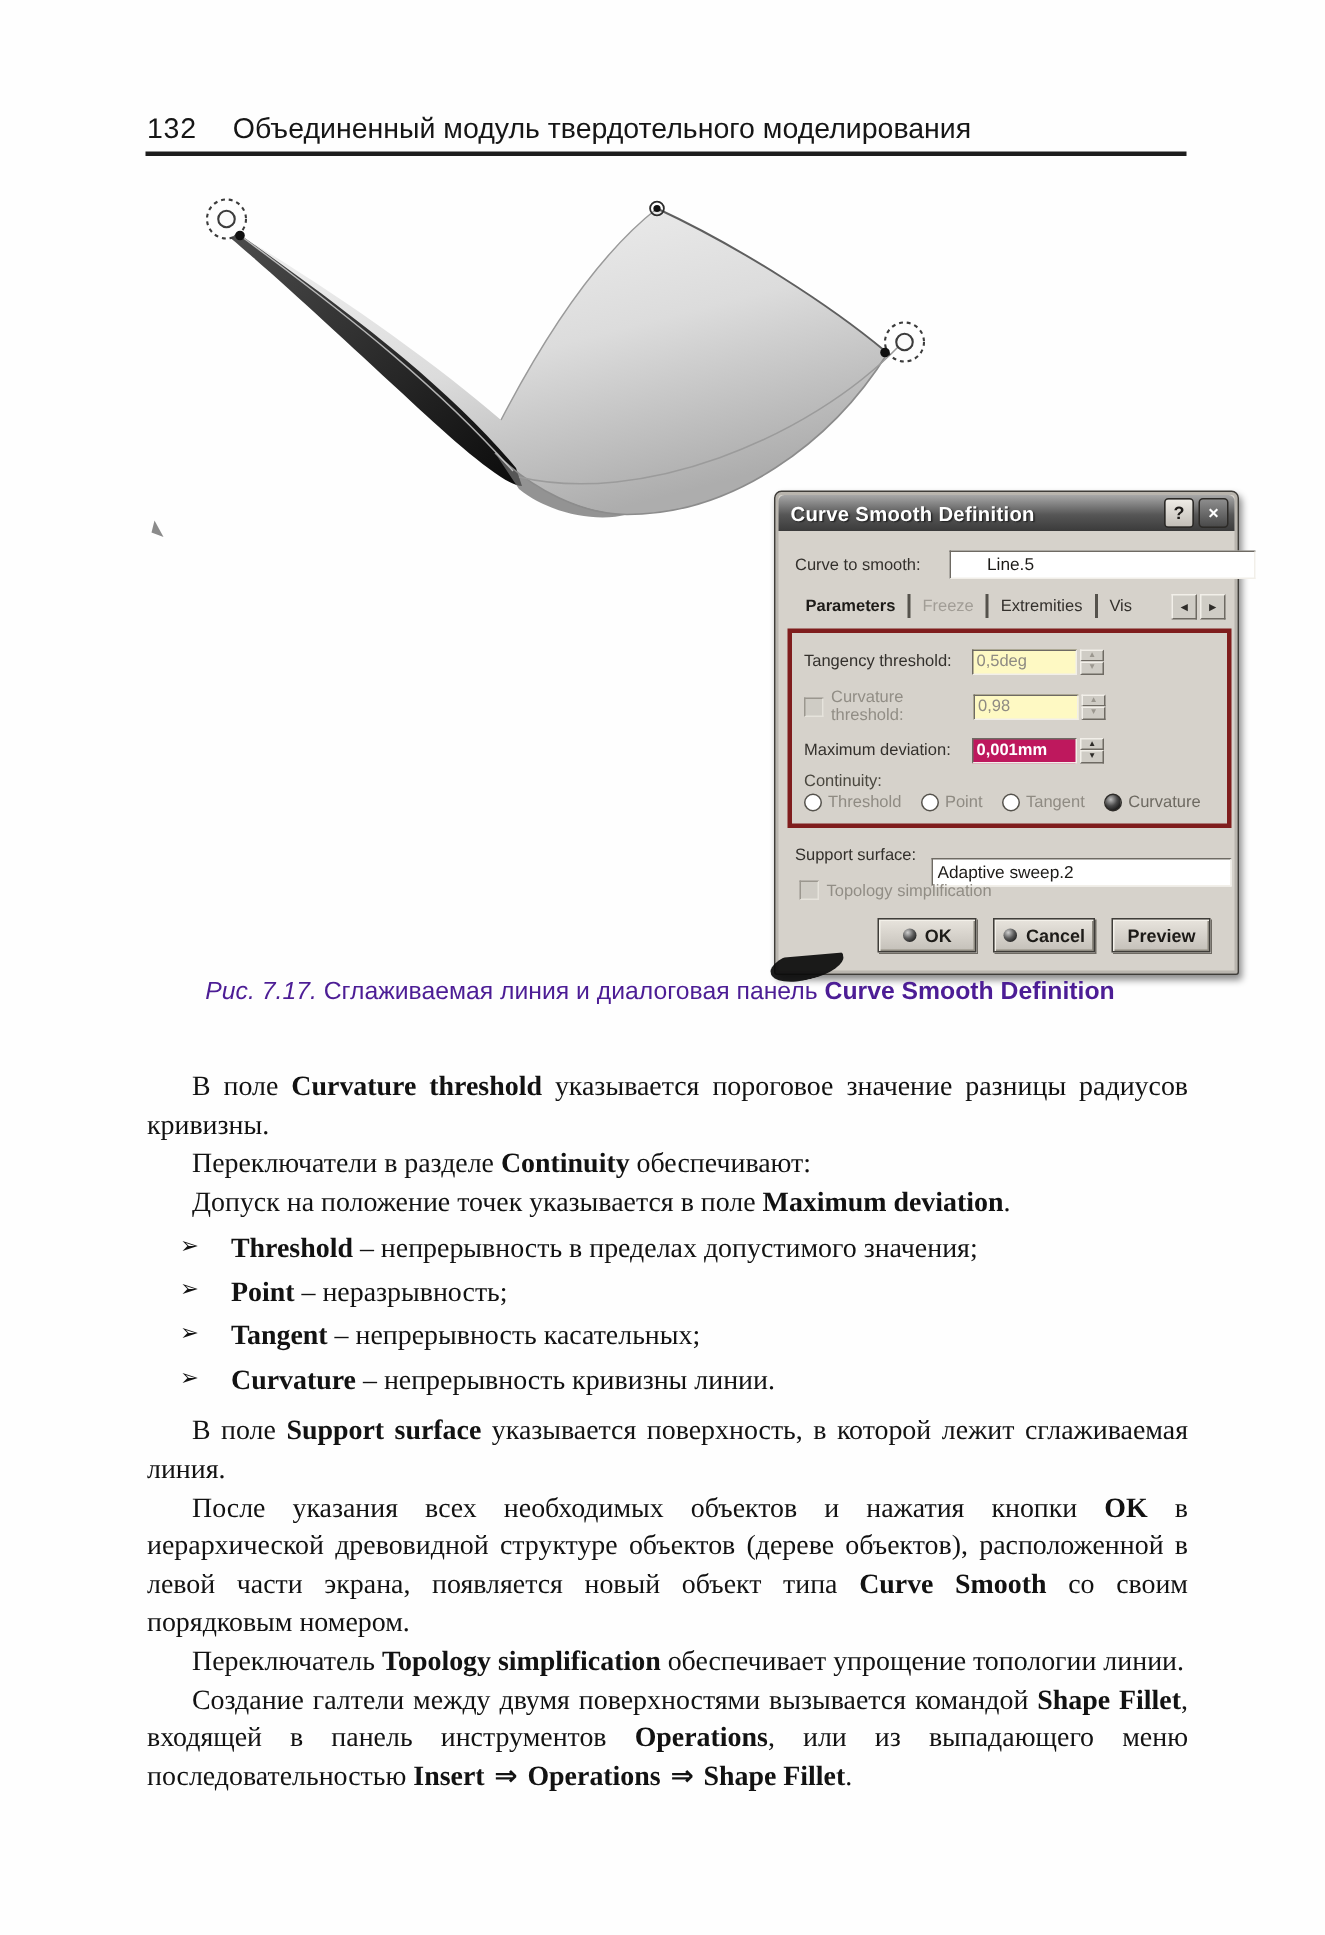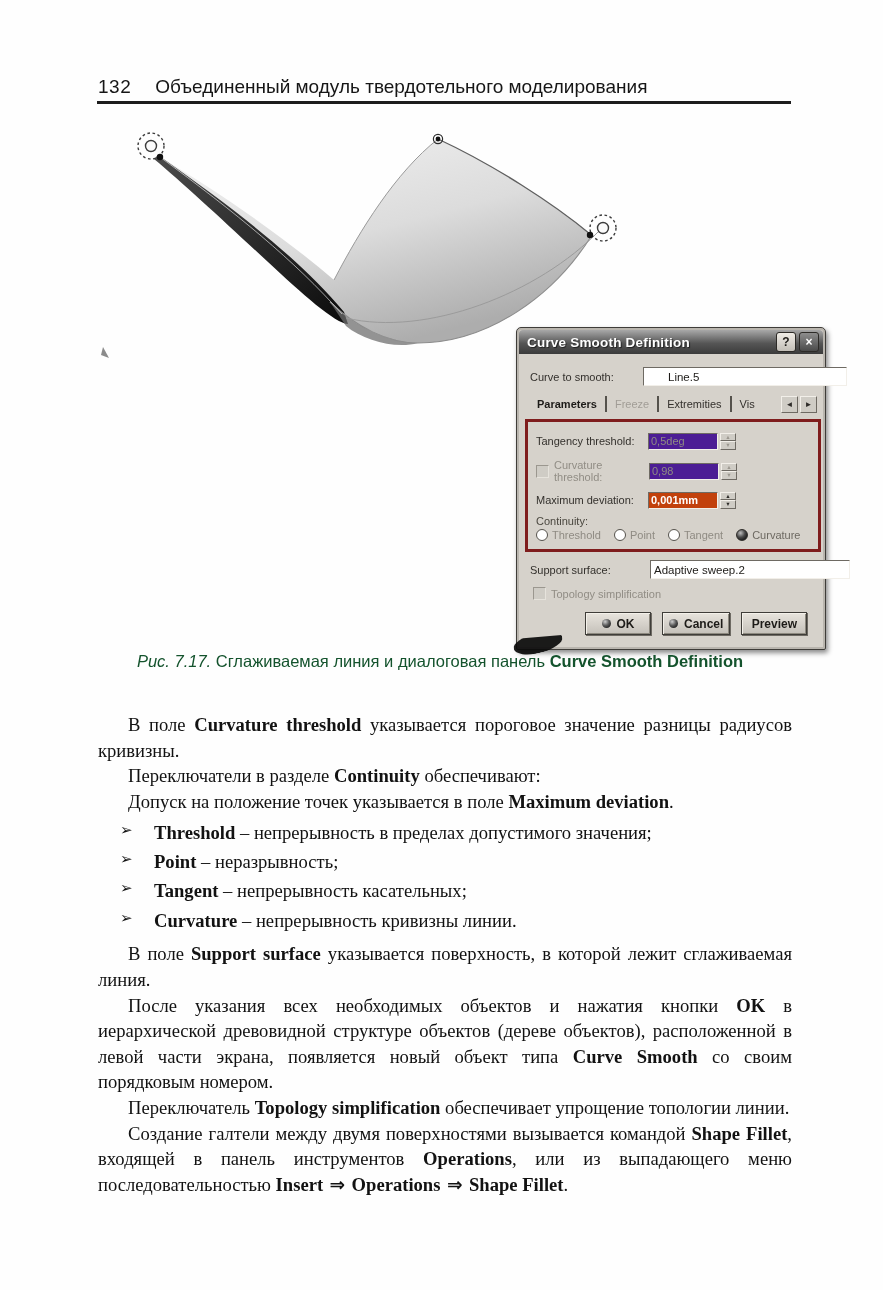--- a/index.html
+++ b/index.html
@@ -24,74 +24,74 @@
        text-shadow:1px 1px 1px rgba(0,0,0,.6);letter-spacing:.2px;}
   .tbtn{width:18px;height:18px;margin-left:3px;display:flex;align-items:center;justify-content:center;
        border:1px solid #2c2a27;border-radius:3px;font-weight:bold;font-size:12px;cursor:default;}
   .tbtn.help{background:linear-gradient(#efece6,#c2beb7);color:#1d1b18;}
   .tbtn.close{background:linear-gradient(#8d8d8d,#4a4a4a);color:#fff;}
   
   .cts-label{position:absolute;left:13px;top:43px;}
   .inputbox{position:absolute;height:17px;background:#fff;border:1px solid;
        border-color:#6e6a63 #f2efe9 #f2efe9 #6e6a63;font-family:"Liberation Sans",sans-serif;
        font-size:11.5px;color:#1c1a17;padding:0 3px;}
-  .cts-input{left:126px;top:39px;width:175px;padding-left:24px;}
+  .cts-input{left:116px;top:39px;width:175px;padding-left:24px;}
   
   .tabs{position:absolute;left:13px;top:68px;right:8px;height:22px;display:flex;align-items:flex-start;}
   .tab{padding:2px 7px;white-space:nowrap;}
   .tab.active{font-weight:bold;color:#1d1b18;}
   .tab.disabled{color:#a19d96;}
   .tab.trunc{max-width:20px;overflow:hidden;padding-right:0;}
   .tsep{width:2px;height:16px;background:#55524c;margin:0 1px;}
   .tab-scroll{margin-left:auto;display:flex;}
   .sbtn{width:15px;height:15px;margin-left:2px;display:flex;align-items:center;justify-content:center;
         font-size:8px;color:#2e2c29;background:#cfccc5;border:1px solid;
         border-color:#f2efe9 #6e6a63 #6e6a63 #f2efe9;}
   
   .panel{position:absolute;left:8px;top:91px;width:290px;height:127px;border:3px solid #7f1d1d;
          background:#d6d2cb;}
   .frow{position:absolute;left:8px;height:18px;display:flex;align-items:center;}
   .flabel{width:112px;}
   .flabel.dis,.dis-text{color:#918d85;}
   .ffield{width:64px;height:15px;padding:0 2px;font-size:11px;border:1px solid;
           border-color:#6e6a63 #f2efe9 #f2efe9 #6e6a63;display:flex;align-items:center;}
-  .ffield.dis{background:#4c1d95;color:#8f8b83;}
-  .ffield.sel{background:#c2410c;color:#fff;font-weight:bold;text-align:center;}
+  .ffield.dis{background:#fef9c3;color:#8f8b83;}
+  .ffield.sel{background:#be185d;color:#fff;font-weight:bold;text-align:center;}
   .spin{width:16px;height:17px;margin-left:2px;display:flex;flex-direction:column;}
   .spin span{flex:1;display:flex;align-items:center;justify-content:center;font-size:5.5px;
         background:#cfccc5;border:1px solid;border-color:#f2efe9 #6e6a63 #6e6a63 #f2efe9;color:#2e2c29;}
   .spin.dis span{color:#9b978f;}
   .cb{width:11px;height:11px;border:1px solid;border-color:#6e6a63 #f2efe9 #f2efe9 #6e6a63;
       background:#fff;margin-right:5px;flex:none;}
   .cb.dis{background:#cfccc5;border-color:#9b978f #e6e3dc #e6e3dc #9b978f;}
   .cont-label{position:absolute;left:8px;top:93px;color:#4a473f;}
   .radios{position:absolute;left:8px;top:107px;right:4px;display:flex;align-items:center;gap:13px;}
   .radio-item{display:flex;align-items:center;gap:4px;color:#8f8b83;}
   .radio-item .rc{width:10px;height:10px;border-radius:50%;background:#fff;border:1px solid #55524c;flex:none;}
   .radio-item.sel .rc{background:radial-gradient(circle at 35% 30%,#bdbdbd,#4a4a4a 45%,#0c0c0c 90%);
         border-color:#2e2c29;}
   .radio-item.sel{color:#6d6961;}
   
   .ss-label{position:absolute;left:13px;top:236px;}
-  .ss-input{left:104px;top:232px;width:192px;margin-left:29px;}
+  .ss-input{left:104px;top:244px;width:192px;}
   .topo{position:absolute;left:16px;top:259px;display:flex;align-items:center;}
   
   .btnrow{position:absolute;left:68px;top:284px;display:flex;gap:11px;}
   .dbtn{height:23px;min-width:66px;display:flex;align-items:center;justify-content:center;
         font-family:"Liberation Sans",sans-serif;font-size:12px;font-weight:bold;color:#1d1b18;
         background:linear-gradient(#e8e4dd,#c4c0b9);border:1px solid #3f3d39;
         box-shadow:inset 1px 1px 0 #f4f1ea, inset -1px -1px 0 #8d897f, 1px 1px 0 #6e6a63;}
   .sphere{width:9px;height:9px;border-radius:50%;margin-right:6px;
         background:radial-gradient(circle at 35% 30%,#cfcfcf,#5a5a5a 45%,#101010 90%);}
   .blob{position:absolute;left:-4px;bottom:-4px;width:50px;height:20px;background:#0a0a0a;
         border-radius:50%;transform:rotate(-14deg);opacity:.92;
         clip-path:polygon(0 0,100% 40%,100% 100%,0 100%);}
   
   .caption{position:absolute;left:60px;top:652px;width:760px;text-align:center;
-        font-family:"Liberation Sans",sans-serif;font-size:16.5px;color:#14532d;}
+        font-family:"Liberation Sans",sans-serif;font-size:16.5px;color:#4c1d95;}
   .caption i{font-style:italic;}
   .caption b{font-weight:bold;}
   
   .bodytext{position:absolute;left:98px;top:712px;width:694px;font-size:18.6px;line-height:1.38;
         text-align:justify;color:#121212;}
   .para{margin:0;text-indent:30px;}
   .b{font-weight:bold;}
   .arr{font-family:"DejaVu Sans",sans-serif;font-weight:bold;}
   .blist{margin:5px 0 7px;}
   .bitem{position:relative;padding-left:56px;margin:3px 0;line-height:1.42;}

